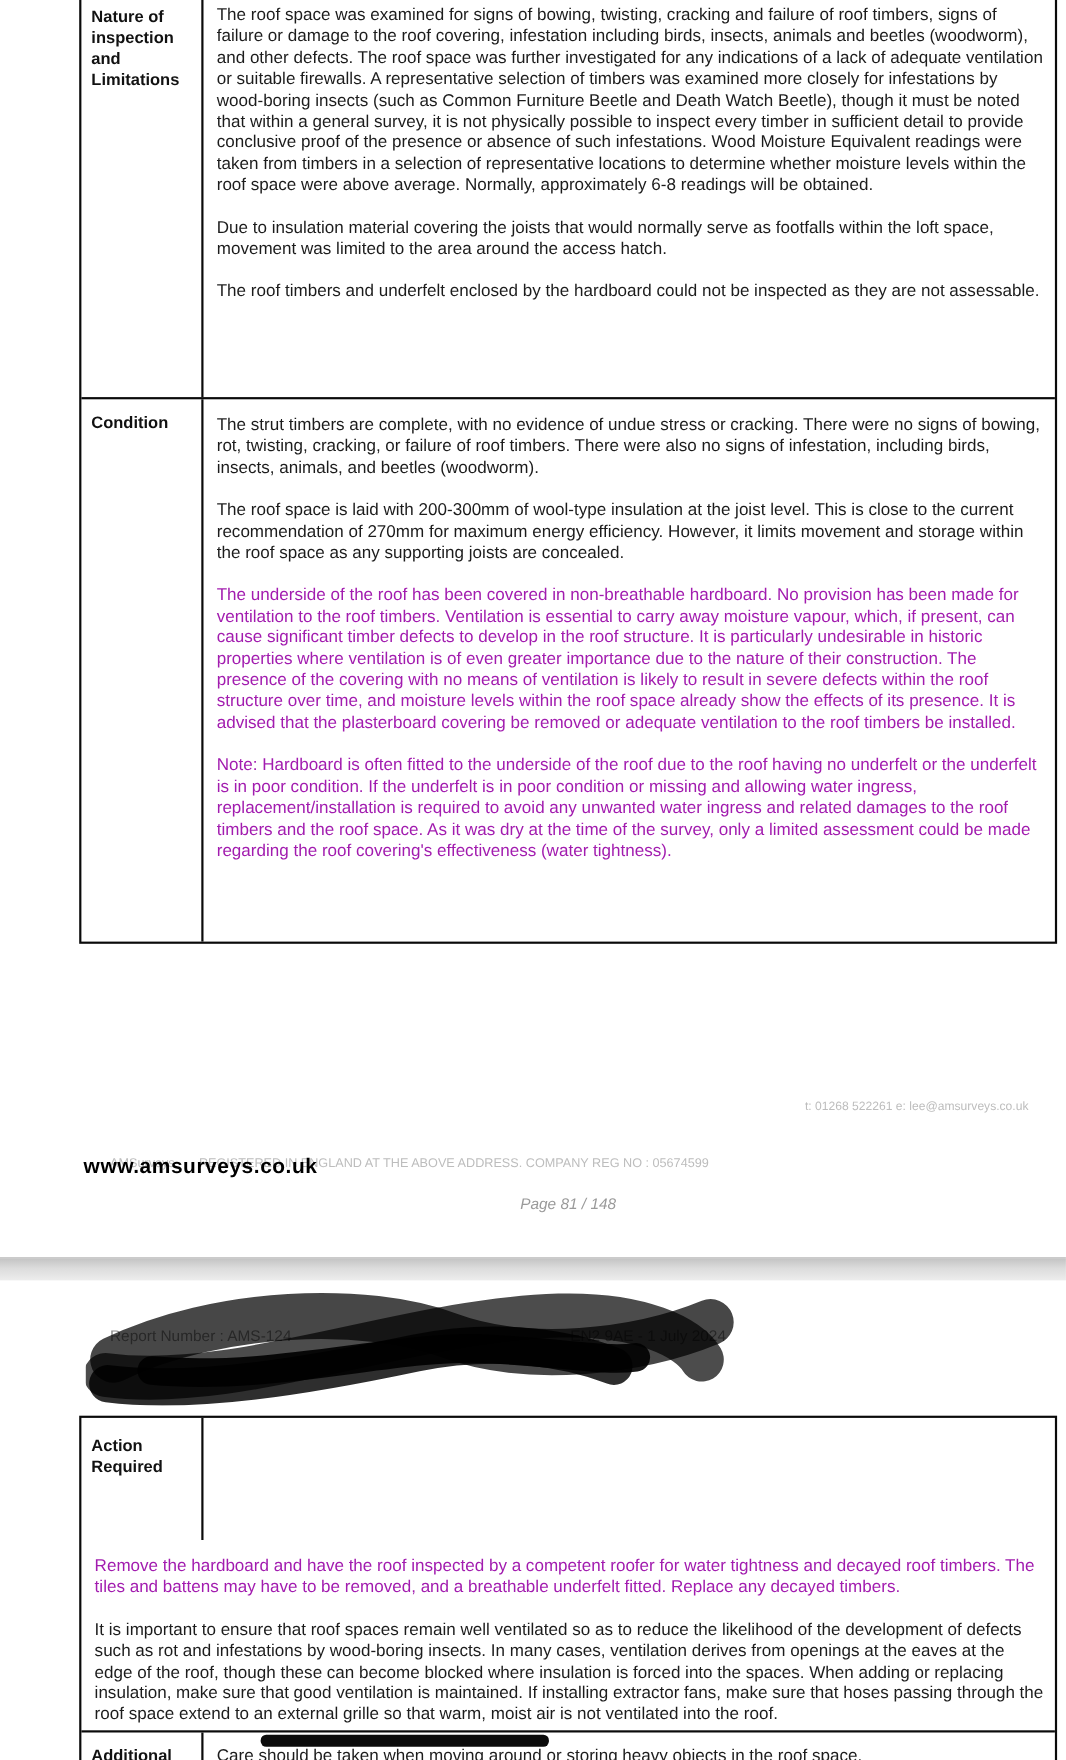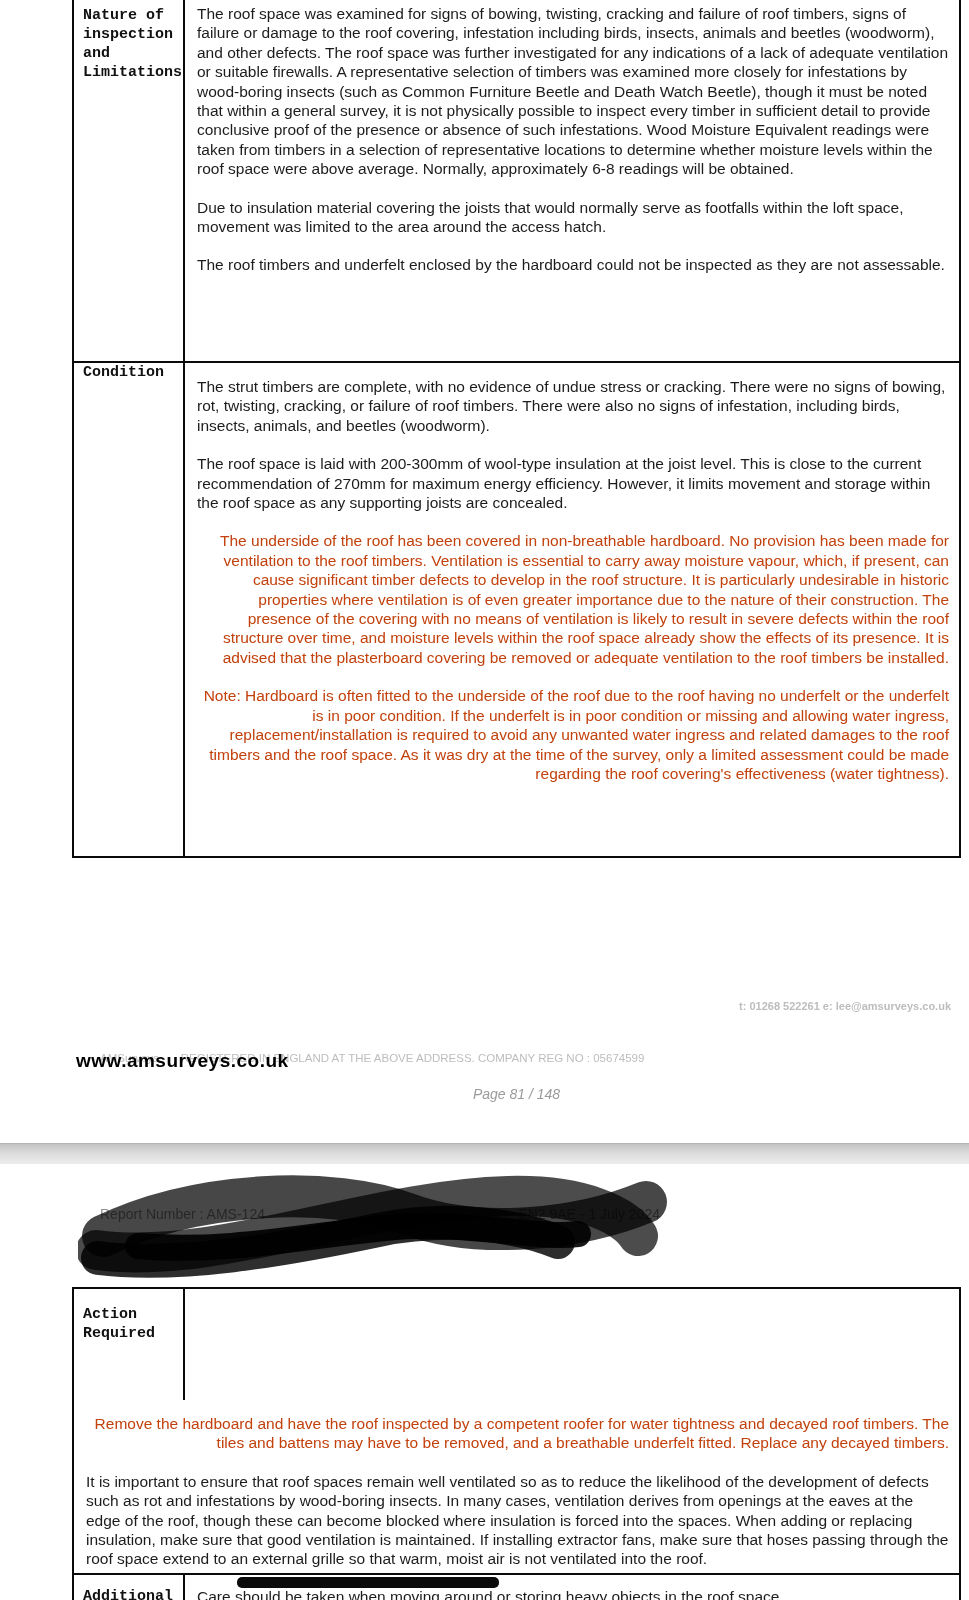--- a/index.html
+++ b/index.html
@@ -11,33 +11,33 @@
   
   .survey-table {
     position:absolute; left:72px; width:889px;
     border:2px solid #0a0a0a; box-sizing:border-box; background:#fff;
   }
   .trow { display:flex; box-sizing:border-box; }
   .trow + .trow { border-top:2px solid #0a0a0a; }
   .tlabel {
     width:111px; flex:0 0 111px; box-sizing:border-box;
     border-right:2px solid #0a0a0a; padding:6px 6px 6px 9px;
-    font-weight:bold; font-size:15px; line-height:19px; color:#111;font-family:Liberation Mono, monospace;
+    font-weight:bold; font-size:15px; line-height:19px; color:#111;
   }
   .tcontent {
     flex:1; box-sizing:border-box; padding:4px 10px 4px 12px;
     font-size:15.5px; line-height:19.4px;
   }
   .tcontent p { margin:0 0 19px 0; }
   .tcontent p:last-child { margin-bottom:0; }
-  .red { color:#c2410c;text-align:right; }
+  .red { color:#a21caf; }
 
   
   .footer-contact {
-    position:absolute; top:1000px; right:18px; font-size:11px; color:#bdbdbd;font-weight:bold;
+    position:absolute; top:1000px; right:34px; font-size:11px; color:#bdbdbd;
   }
   .footer-company {
     position:absolute; top:1052px; left:100px; font-size:11.5px; color:#bdbdbd;
   }
   .footer-company .co-name { margin-right:22px; }
   .footer-site {
     position:absolute; top:1050px; left:76px; font-size:19px;
     font-weight:bold; color:#000000; letter-spacing:0.5px;
   }
   .footer-page {
@@ -73,21 +73,21 @@
   <div class="survey-table" style="top:-2px;">
     <div class="trow" style="min-height:361px;">
       <div class="tlabel">Nature of inspection and Limitations</div>
       <div class="tcontent">
         <p>The roof space was examined for signs of bowing, twisting, cracking and failure of roof timbers, signs of failure or damage to the roof covering, infestation including birds, insects, animals and beetles (woodworm), and other defects. The roof space was further investigated for any indications of a lack of adequate ventilation or suitable firewalls. A representative selection of timbers was examined more closely for infestations by wood-boring insects (such as Common Furniture Beetle and Death Watch Beetle), though it must be noted that within a general survey, it is not physically possible to inspect every timber in sufficient detail to provide conclusive proof of the presence or absence of such infestations. Wood Moisture Equivalent readings were taken from timbers in a selection of representative locations to determine whether moisture levels within the roof space were above average. Normally, approximately 6-8 readings will be obtained.</p>
         <p>Due to insulation material covering the joists that would normally serve as footfalls within the loft space, movement was limited to the area around the access hatch.</p>
         <p>The roof timbers and underfelt enclosed by the hardboard could not be inspected as they are not assessable.</p>
       </div>
     </div>
     <div class="trow" style="min-height:495px;">
-      <div class="tlabel" style="padding-top:0;">Condition</div>
+      <div class="tlabel" style="padding-top:12px;">Condition</div>
       <div class="tcontent" style="padding-top:14px;">
         <p>The strut timbers are complete, with no evidence of undue stress or cracking. There were no signs of bowing, rot, twisting, cracking, or failure of roof timbers. There were also no signs of infestation, including birds, insects, animals, and beetles (woodworm).</p>
         <p>The roof space is laid with 200-300mm of wool-type insulation at the joist level. This is close to the current recommendation of 270mm for maximum energy efficiency. However, it limits movement and storage within the roof space as any supporting joists are concealed.</p>
         <p class="red">The underside of the roof has been covered in non-breathable hardboard. No provision has been made for ventilation to the roof timbers. Ventilation is essential to carry away moisture vapour, which, if present, can cause significant timber defects to develop in the roof structure. It is particularly undesirable in historic properties where ventilation is of even greater importance due to the nature of their construction. The presence of the covering with no means of ventilation is likely to result in severe defects within the roof structure over time, and moisture levels within the roof space already show the effects of its presence. It is advised that the plasterboard covering be removed or adequate ventilation to the roof timbers be installed.</p>
         <p class="red">Note: Hardboard is often fitted to the underside of the roof due to the roof having no underfelt or the underfelt is in poor condition. If the underfelt is in poor condition or missing and allowing water ingress, replacement/installation is required to avoid any unwanted water ingress and related damages to the roof timbers and the roof space. As it was dry at the time of the survey, only a limited assessment could be made regarding the roof covering's effectiveness (water tightness).</p>
       </div>
     </div>
   </div>
 
   <div class="footer-contact">t: 01268 522261 e: lee@amsurveys.co.uk</div>

